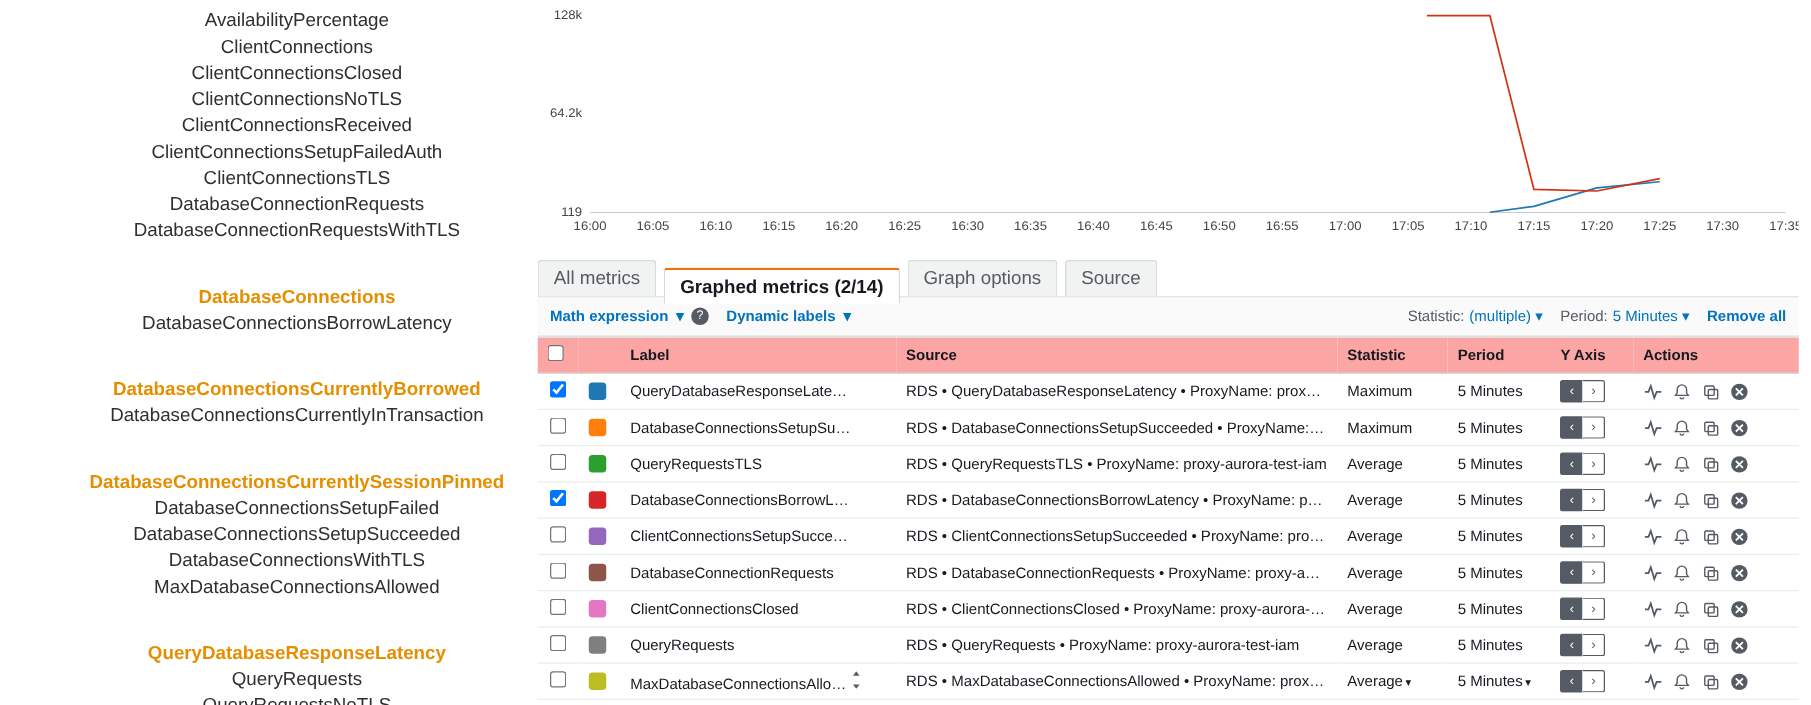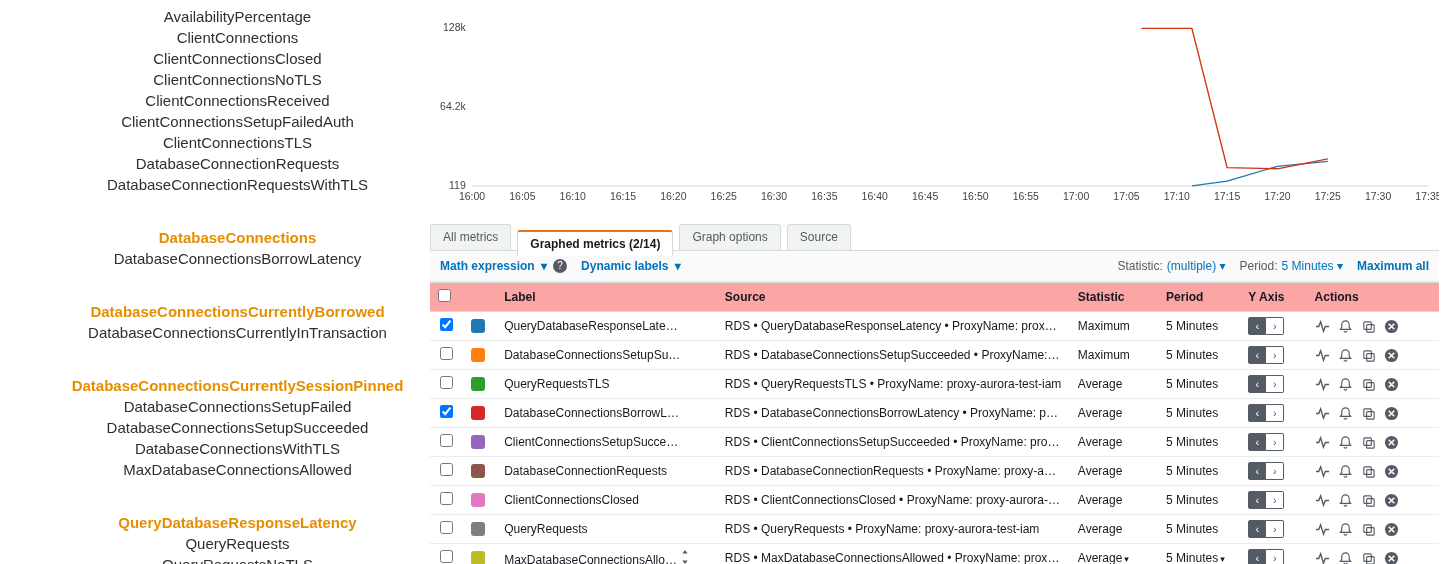--- a/index.html
+++ b/index.html
@@ -1,26 +1,26 @@
 <!DOCTYPE html>
 <html><head>
 <meta charset="utf-8">
 <style>
   * { box-sizing: border-box; margin: 0; padding: 0; }
   body { font-family: "Amazon Ember", "Helvetica Neue", Arial, sans-serif; font-size: 13px; color: #16191f; height: 564px; width: 1449px; overflow: hidden; background: #fff; }
   .layout { display: flex; height: 100%; }
   .left-panel { width: 430px; padding: 6px 0 0 45px; overflow: hidden; }
   .metric-item { font-size: 15px; line-height: 1.4; color: #2f2f2f; white-space: nowrap; text-align: center; }
   .metric-item.highlight { color: #e58f00; font-weight: 700; margin-top: 32px; }
-  .right-panel { flex: 1; padding: 16px 10px 0 0; overflow: hidden; position: relative; }
+  .right-panel { flex: 1; padding: 0 10px 0 0; overflow: hidden; position: relative; }
   .chart-area { height: 200px; position: relative; }
   .chart-svg { width: 100%; height: 100%; }
   .chart-tick-label { font-size: 10px; fill: #444; }
   .tabs { display: flex; gap: 6px; padding: 4px 0 0 0; border-bottom: 1px solid #d5dbdb; margin-top: 4px;}
-  .tab { background: #f1f3f3; border: 1px solid #d5dbdb; border-bottom:none; border-radius: 3px 3px 0 0; padding: 5px 12px; font-size: 12px; color: #545b64; cursor: pointer; }
+  .tab { background: #f1f3f3; border: 1px solid #d5dbdb; border-bottom:none; border-radius: 3px 3px 0 0; padding: 5px 12px; font-size: 15px; color: #545b64; cursor: pointer; }
   .tab.active { background: #fff; border-top: 2px solid #ec7211; color: #16191f; font-weight: 700; position: relative; top:6px; }
   .options-bar { display: flex; align-items: center; padding: 8px 10px; font-size: 12px; border-bottom: 1px solid #eaeded; background: #fafafa; justify-content: flex-end; }
   .opt-link { color: #0073bb; font-weight: 700; cursor: pointer; }
   .opt-link .chev { margin-left: 3px; }
   .help-circ { display:inline-block; width:14px; height:14px; border-radius:50%; background:#545b64; color:#fff; font-size:10px; line-height:14px; text-align:center; margin:0 14px 0 6px; }
   .spacer { flex: 1; }
   .opt-label { color: #545b64; margin-right: 4px; }
   .opt-val { color: #0073bb; margin-right: 14px; cursor: pointer; }
   .remove-all { color: #0073bb; font-weight: 700; cursor: pointer; }
   .table { width: 100%; border-collapse: collapse; font-size: 12px; }
@@ -127,21 +127,21 @@
       <span class="opt-label">Statistic:</span>
       <span class="opt-val">
         <span>(multiple)</span>
         <span> ▾</span>
       </span>
       <span class="opt-label">Period:</span>
       <span class="opt-val">
         <span>5 Minutes</span>
         <span> ▾</span>
       </span>
-      <span class="remove-all">Maximum all</span>
+      <span class="remove-all">Remove all</span>
     </div>
 
     <table class="table">
       <thead>
         <tr>
           <th class="col-cb"><input type="checkbox" style=""></th>
           <th class="col-color"></th>
           <th class="col-label">Label</th>
           <th class="col-details">Source</th>
           <th class="col-stat">Statistic</th>

